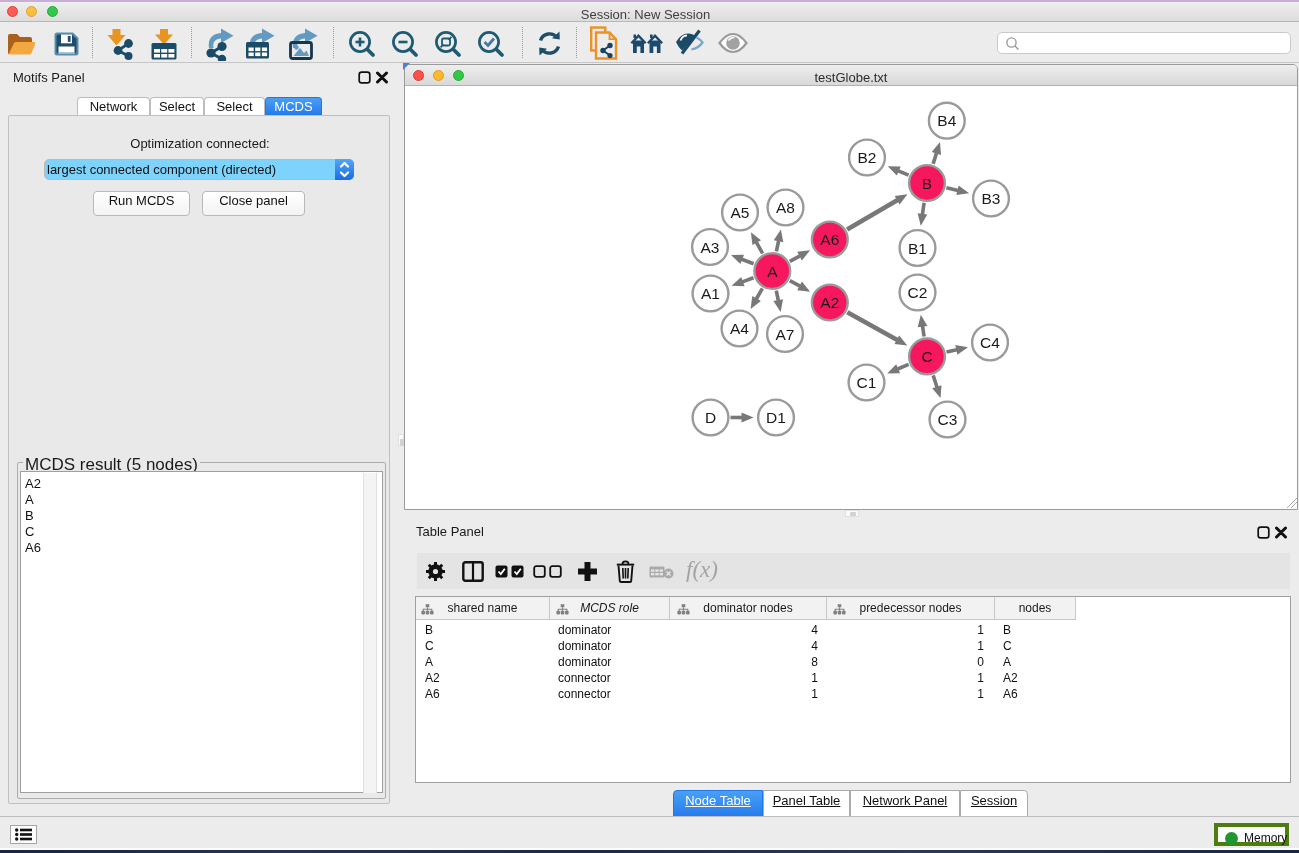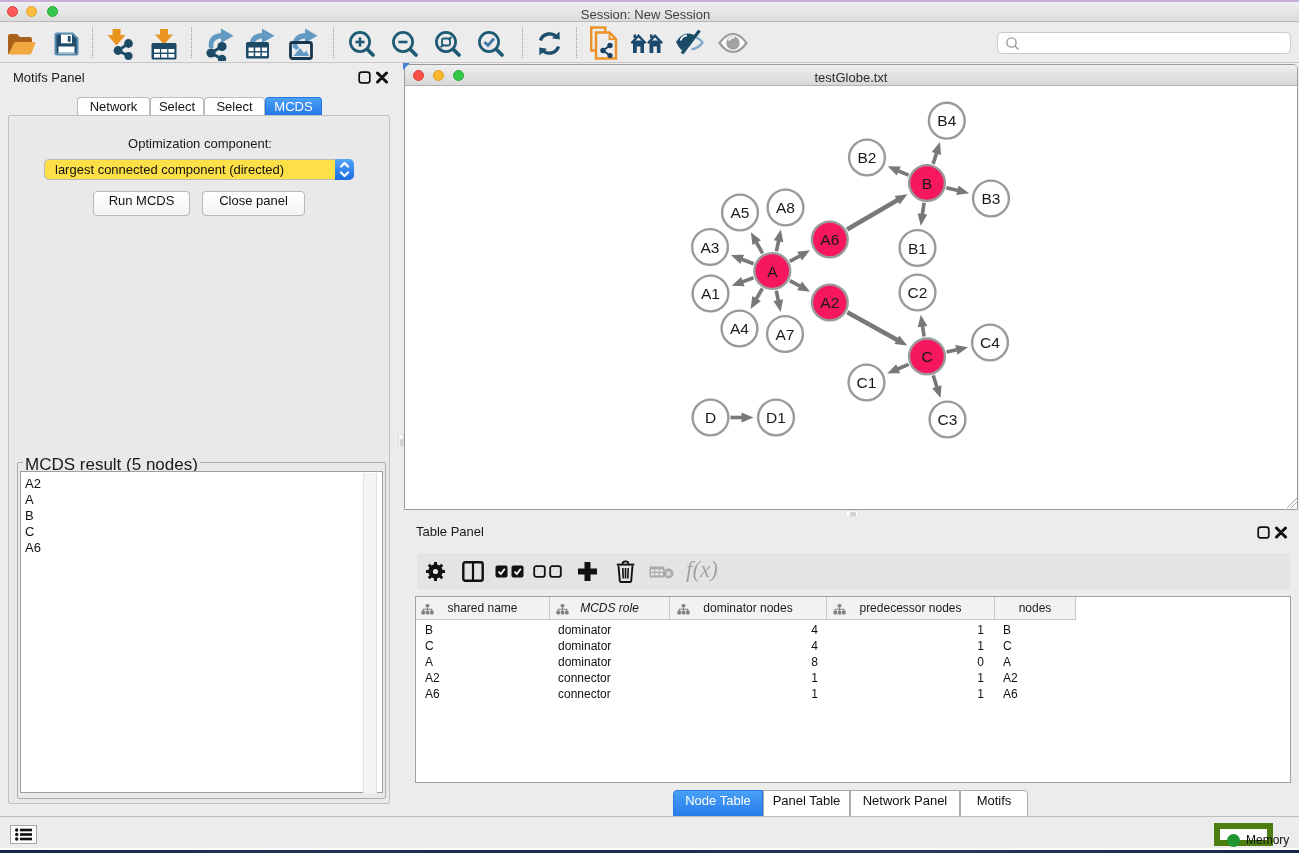--- a/index.html
+++ b/index.html
@@ -31,22 +31,22 @@
 
   .tab { position:absolute; top:97px; height:19px; background:#fff; border:1px solid #bcbcbc;
     border-bottom:none; border-radius:4px 4px 0 0; font-size:13px; color:#111;
     text-align:center; line-height:18px; }
   .tab.sel { background:linear-gradient(#4aa0f5,#2277e8); color:#fff; border-color:#2277e8; }
 
   #cp-content { left:8px; top:115px; width:382px; height:689px; background:#e9e9e9;
     border:1px solid #c0c0c0; border-radius:2px; }
 
   #opt-label { left:0; top:20px; width:382px; text-align:center; font-size:13px; color:#1a1a1a; }
-  #combo { left:35px; top:43px; width:310px; height:21px; background:#fde047; border:1px solid #b9b9b9;
-    border-radius:5px; font-size:13px; color:#111; line-height:19px; padding-left:10px; }
+  #combo { left:35px; top:43px; width:310px; height:21px; background:#7dd3fc; border:1px solid #b9b9b9;
+    border-radius:5px; font-size:13px; color:#111; line-height:19px; padding-left:2px; }
   #combo-btn { right:-1px; top:-1px; width:19px; height:21px; border-radius:0 5px 5px 0;
     background:linear-gradient(#52a7f8,#1a6ce5); }
   .btn { position:absolute; top:75px; height:25px; background:linear-gradient(#ffffff,#f3f3f3);
     border:1px solid #b9b9b9; border-radius:4px; font-size:13px; color:#111; text-align:center; line-height:17px; }
 
   #fieldset { left:8px; top:346px; width:369px; height:337px; border:1px solid #adadad; border-radius:2px; }
   #legend { left:5px; top:-8px; background:#e9e9e9; padding:0 2px; font-size:17px; color:#1a1a1a; }
   #mcds-list { left:2px; top:8px; width:363px; height:322px; background:#fff; border:1px solid #9f9f9f; }
   #mcds-list div.it { font-size:13px; padding-left:4px; height:16px; line-height:16px; color:#111; }
   #mcds-scroll { right:5px; top:1px; width:14px; height:320px; background:#f4f4f4;
@@ -65,27 +65,27 @@
   #tp-toolbar { left:417px; top:553px; width:873px; height:36px; background:#e4e4e4; }
   #tbl { left:415px; top:596px; width:876px; height:187px; background:#fff; border:1px solid #9f9f9f; }
   .th { position:absolute; top:0; height:23px; background:#f2f2f2; border-right:1px solid #c8c8c8;
     border-bottom:1px solid #c8c8c8; font-size:12px; color:#1a1a1a; text-align:center; line-height:23px; }
   .td { position:absolute; font-size:12px; color:#111; height:16px; line-height:16px; }
   .td.num { width:148px; text-align:right; }
   .td.num2 { width:157px; text-align:right; }
   .thicon { position:absolute; top:7px; }
 
   .btab { position:absolute; top:790px; height:36px; background:#fff; border:1px solid #ababab;
-    font-size:13px; color:#111; text-align:center; line-height:20px; }
+    font-size:13px; color:#111; text-align:center; line-height:20px;text-decoration:underline; }
   .btab.sel { background:linear-gradient(#48a0f6,#1b6fe8); color:#fff; border-color:#2277e8; }
 
   
   #statusbar { left:0; top:816px; width:1299px; height:33px; background:#ececec; border-top:1px solid #bdbdbd; }
   #sb-btn { left:10px; top:8px; width:27px; height:19px; background:#fcfcfc; border:1px solid #a5a5a5; }
-  #mem-btn { left:1214px; top:6px; width:59px; height:23px; background:#fcfcfc; border:6px solid #4d7c0f;
+  #mem-btn { left:1214px; top:6px; width:75px; height:23px; background:#fcfcfc; border:4px solid #4d7c0f;
     font-size:12px; color:#111; }
   #bottomstrip { left:0; top:849.5px; width:1299px; height:3.5px; background:linear-gradient(90deg,#16254a,#243457 22%,#1a2a4e 45%,#2a3a5e 70%,#16254a); }
   #whiteline { left:0; top:848px; width:1299px; height:1.5px; background:#fdfdfd; }
 </style>
 </head>
 <body>
 <div class="abs" id="topstrip"></div>
 
 <div class="abs" id="titlebar">
   <div class="tl" style="left:7px; background:#fc5b57; border:1px solid #e2443e;"></div>
@@ -259,21 +259,21 @@
   <rect x="1.2" y="1.2" width="10.6" height="10.6" rx="2.4" fill="none" stroke="#111" stroke-width="1.7"></rect>
   <path d="M19.5 2 L24 6.5 L28.5 2 M19.5 11 L24 6.5 L28.5 11" stroke="#111" stroke-width="3" fill="none" stroke-linecap="round"></path>
 </svg>
 
 <div class="tab" style="left:77px; width:73px;">Network</div>
 <div class="tab" style="left:150px; width:54px;">Select</div>
 <div class="tab" style="left:204px; width:61px;">Select</div>
 <div class="tab sel" style="left:265px; width:57px;">MCDS</div>
 
 <div class="abs" id="cp-content">
-  <div class="abs" id="opt-label">Optimization component:</div>
+  <div class="abs" id="opt-label">Optimization connected:</div>
   <div class="abs" id="combo">largest connected component (directed)
     <div class="abs" id="combo-btn">
       <svg width="19" height="21" viewBox="0 0 19 21" style="position:absolute;left:0;top:0;">
         <path d="M6 7.5 L9.5 4 L13 7.5 M6 13.5 L9.5 17 L13 13.5" stroke="#fff" stroke-width="2.2" fill="none" stroke-linejoin="round" stroke-linecap="round"></path>
       </svg>
     </div>
   </div>
   <div class="btn" style="left:84px; width:97px;">Run MCDS</div>
   <div class="btn" style="left:193px; width:103px;">Close panel</div>
   <div class="abs" id="fieldset">
@@ -523,21 +523,21 @@
   <div class="td" style="left:587px;top:25px;">B</div>
   <div class="td" style="left:587px;top:41px;">C</div>
   <div class="td" style="left:587px;top:57px;">A</div>
   <div class="td" style="left:587px;top:73px;">A2</div>
   <div class="td" style="left:587px;top:89px;">A6</div>
 </div>
 
 <div class="btab sel" style="left:673px; width:90px; border-radius:4px 0 0 4px;">Node Table</div>
 <div class="btab" style="left:763px; width:87px;">Panel Table</div>
 <div class="btab" style="left:850px; width:110px;">Network Panel</div>
-<div class="btab" style="left:960px; width:68px; border-radius:0 4px 4px 0;">Motifs</div>
+<div class="btab" style="left:960px; width:68px; border-radius:0 4px 4px 0;">Session</div>
 
 <div class="abs" id="statusbar">
   <div class="abs" id="sb-btn">
     <svg width="17" height="13" viewBox="0 0 17 13" style="position:absolute;left:4px;top:2px;">
       <g fill="#111">
         <circle cx="1.7" cy="2" r="1.7"></circle>
           <rect x="5" y="0.7" width="12" height="2.6"></rect>
         <circle cx="1.7" cy="6.5" r="1.7"></circle>
           <rect x="5" y="5.2" width="12" height="2.6"></rect>
         <circle cx="1.7" cy="11" r="1.7"></circle>

